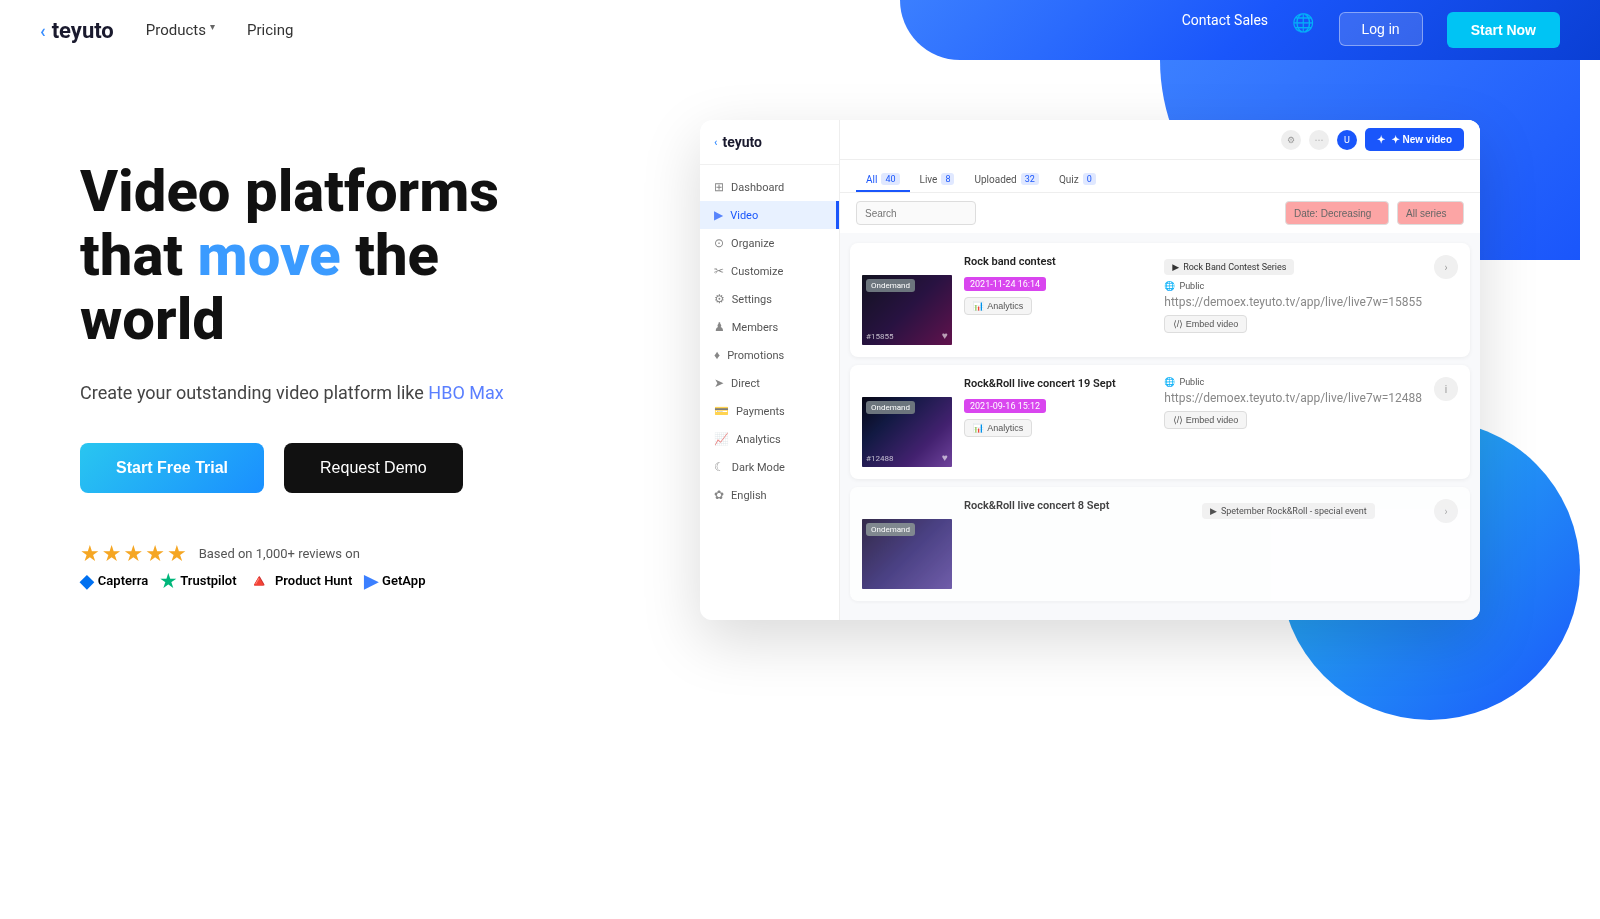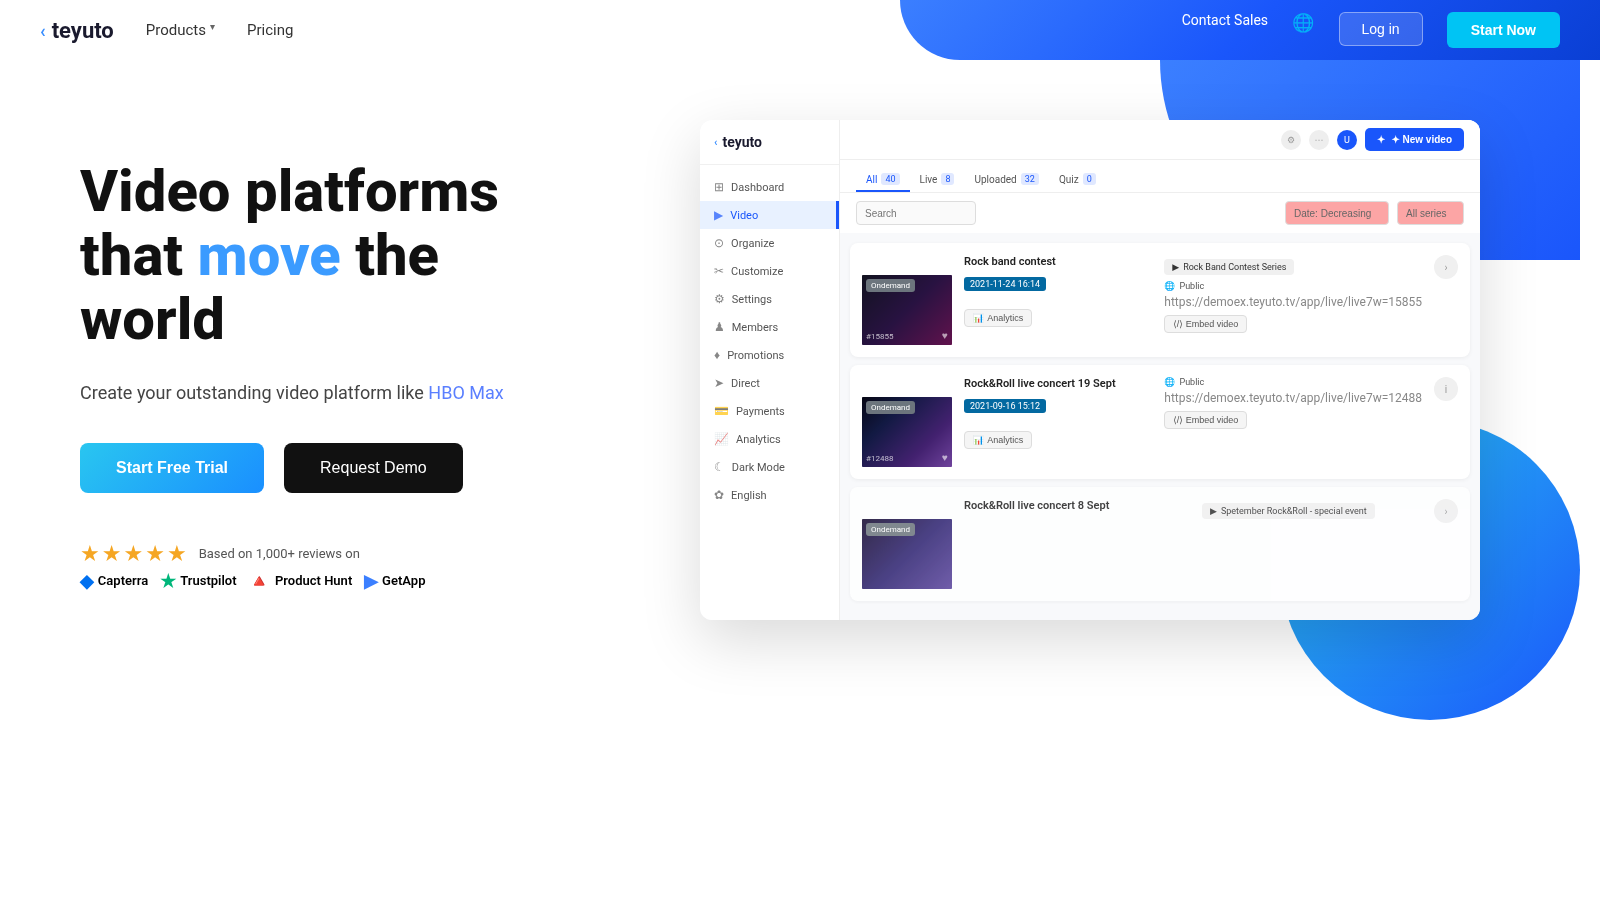--- a/index.html
+++ b/index.html
@@ -324,27 +324,27 @@
     .thumb-heart {
       position: absolute;
       bottom: 4px;
       right: 4px;
       color: rgba(255,255,255,0.6);
       font-size: 10px;
     }
     .video-info { flex: 1; }
     .video-title { font-size: 11px; font-weight: 600; color: #222; margin-bottom: 4px; }
     .video-date {
-      background: #0369a1;
+      background: #d946ef;
       color: #fff;
       font-size: 9px;
       padding: 2px 6px;
       border-radius: 3px;
       display: inline-block;
-      margin-bottom: 18px;
+      margin-bottom: 6px;
     }
     .video-analytics-btn {
       border: 1px solid #ddd;
       background: #f5f5f5;
       color: #555;
       font-size: 9px;
       padding: 3px 8px;
       border-radius: 4px;
       cursor: pointer;
       display: flex;

